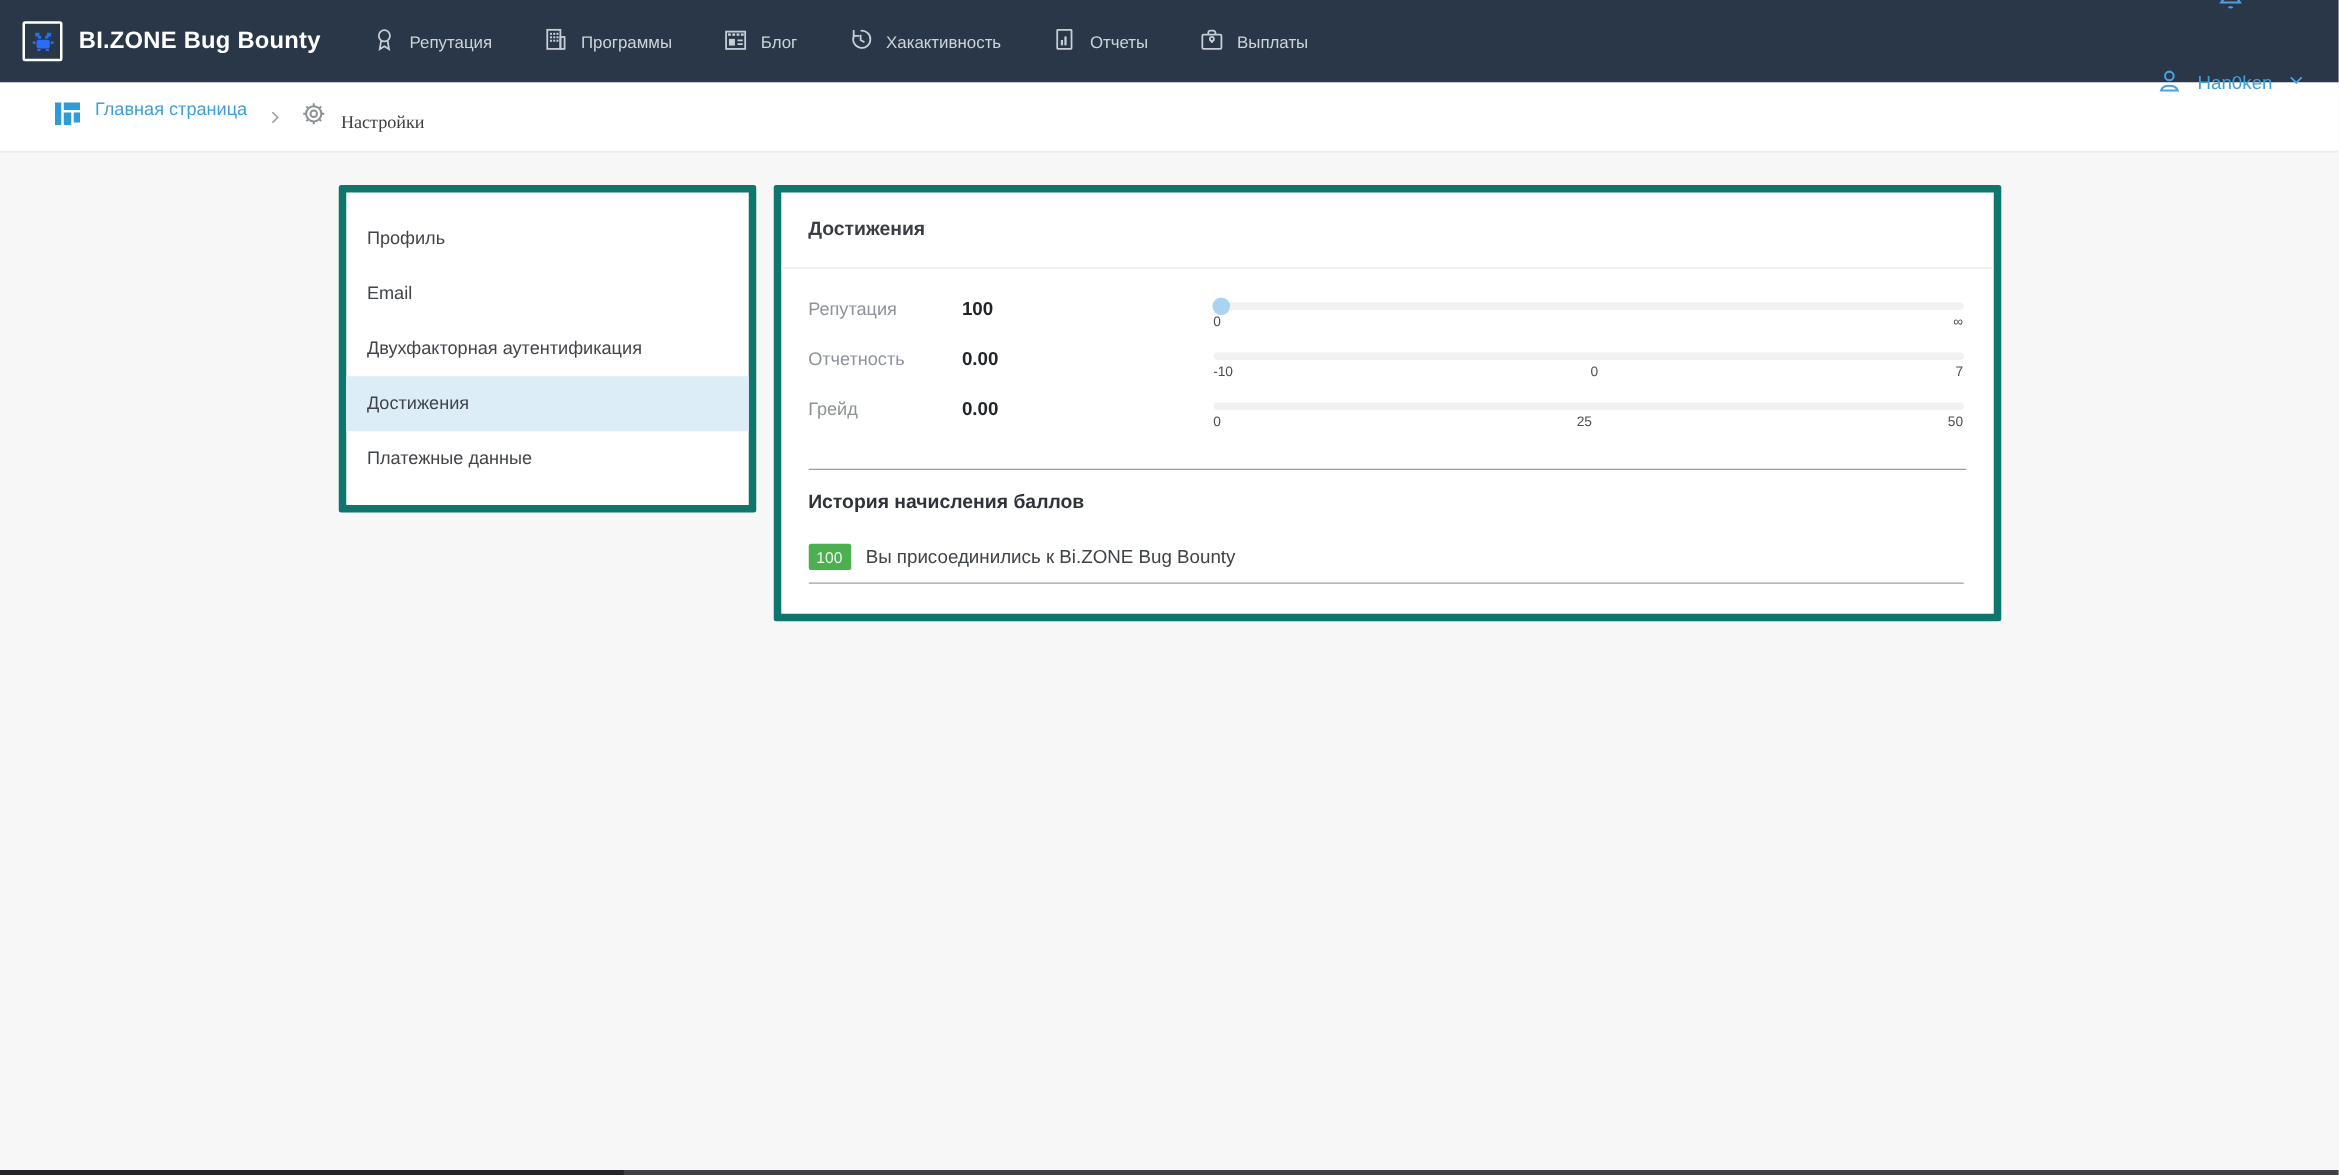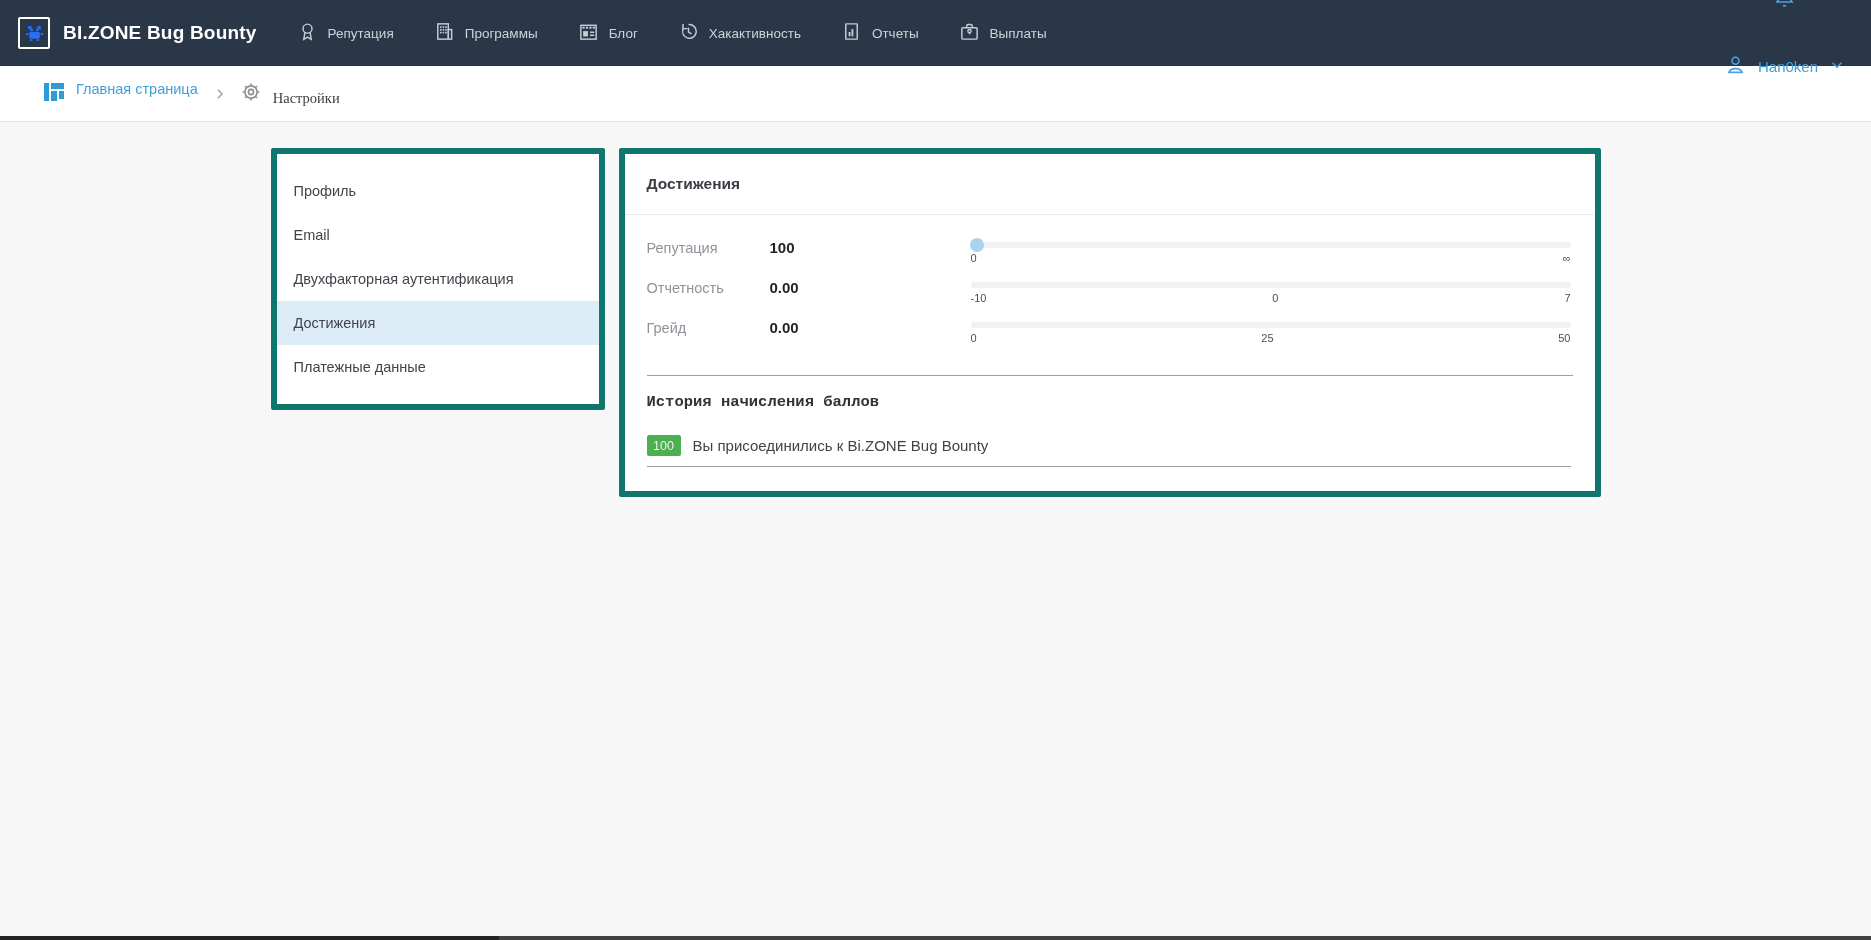--- a/index.html
+++ b/index.html
@@ -112,21 +112,21 @@
     width: 14px; height: 14px; border-radius: 50%;
     background: #a8d4ef; cursor: grab;
   }
   .slider-ticks {
     display: flex; justify-content: space-between;
     font-size: 11px; color: #4a4e53; margin-top: 4px;
   }
   .section-divider { border: none; border-top: 1px solid #9aa0a5; margin: 16px 22px 0; }
 
   .history { padding: 17px 24px 24px 22px; }
-  .history-title { font-size: 15.5px; font-weight: bold; color: #2f3338; margin-bottom: 24px; font-family: Liberation Mono, monospace; }
+  .history-title { font-size: 15.5px; font-weight: bold; color: #2f3338; margin-bottom: 24px; }
   .history-entry {
     display: flex; align-items: center;
     padding-bottom: 10px;
     border-bottom: 1px solid #9aa0a5;
   }
   .points-badge {
     min-width: 34px; height: 21px; padding: 0 4px;
     background: #4caf50; border-radius: 2px;
     display: flex; align-items: center; justify-content: center;
     color: #eef2ee; font-size: 12.5px;

